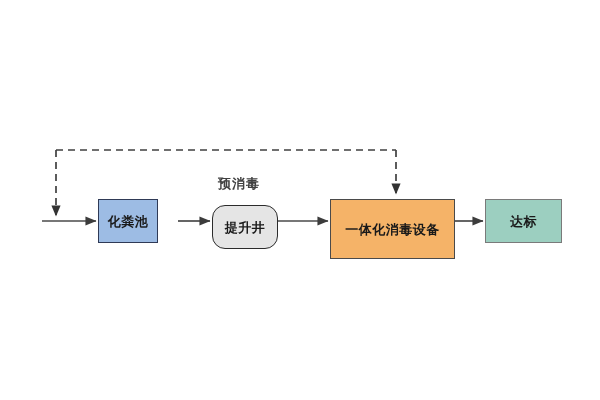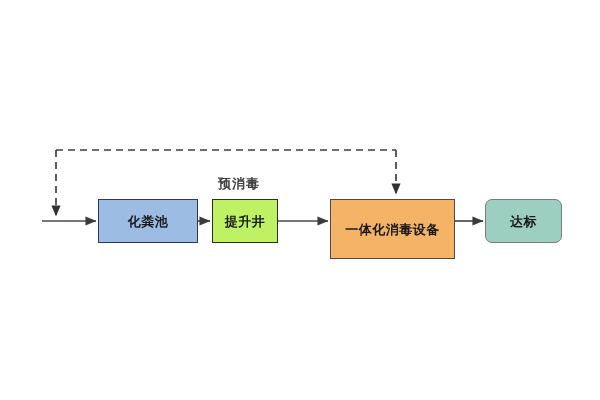--- a/index.html
+++ b/index.html
@@ -82,31 +82,31 @@
 
     <line x1="455" y1="221" x2="483" y2="221" stroke="#4A4A4A" stroke-width="1.7" marker-end="url(#arrow-solid)"></line>
 
     <polyline points="56,150 396,150" fill="none" stroke="#404040" stroke-width="1.7" stroke-dasharray="7,5"></polyline>
 
     <line x1="56" y1="150" x2="56" y2="215" stroke="#404040" stroke-width="1.7" stroke-dasharray="7,5" marker-end="url(#arrow-dashed)"></line>
 
     <line x1="396" y1="150" x2="396" y2="193" stroke="#404040" stroke-width="1.7" stroke-dasharray="7,5" marker-end="url(#arrow-dashed)"></line>
   </svg>
 
-  <div class="node-box" id="node-septic-tank" style="left: 98px; top: 199px; width: 100px; height: 44px; background: rgb(157, 188, 228); border-color: rgb(47, 58, 86);">
+  <div class="node-box" id="node-septic-tank" style="left: 98px; top: 199px; width: 60px; height: 44px; background: rgb(157, 188, 228); border-color: rgb(47, 58, 86);">
     <span class="node-label">化粪池</span>
   </div>
 
-  <div class="node-box" id="node-lift-well" style="left: 212px; top: 199px; width: 66px; height: 44px; background: #bef264; border-color: rgb(43, 43, 43);">
+  <div class="node-box" id="node-lift-well" style="left: 212px; top: 205px; width: 66px; height: 44px; background: #e5e5e5; border-color: rgb(43, 43, 43); border-radius: 13px;">
     <span class="node-label">提升井</span>
   </div>
 
   <div class="node-box" id="node-disinfection-equipment" style="left: 330px; top: 199px; width: 125px; height: 60px; background: rgb(245, 179, 104); border-color: rgb(74, 74, 74);">
     <span class="node-label">一体化消毒设备</span>
   </div>
 
-  <div class="node-box" id="node-compliant-output" style="left: 485px; top: 199px; width: 77px; height: 44px; background: rgb(156, 207, 192); border-color: rgb(122, 122, 122); border-radius: 7px;">
+  <div class="node-box" id="node-compliant-output" style="left: 485px; top: 199px; width: 77px; height: 44px; background: rgb(156, 207, 192); border-color: rgb(122, 122, 122);">
     <span class="node-label">达标</span>
   </div>
 
   <div id="dashed-label" style="left: 212px; top: 143px; color: rgb(64, 64, 64);">预消毒</div>
 
 </div>
 
 </body></html>

